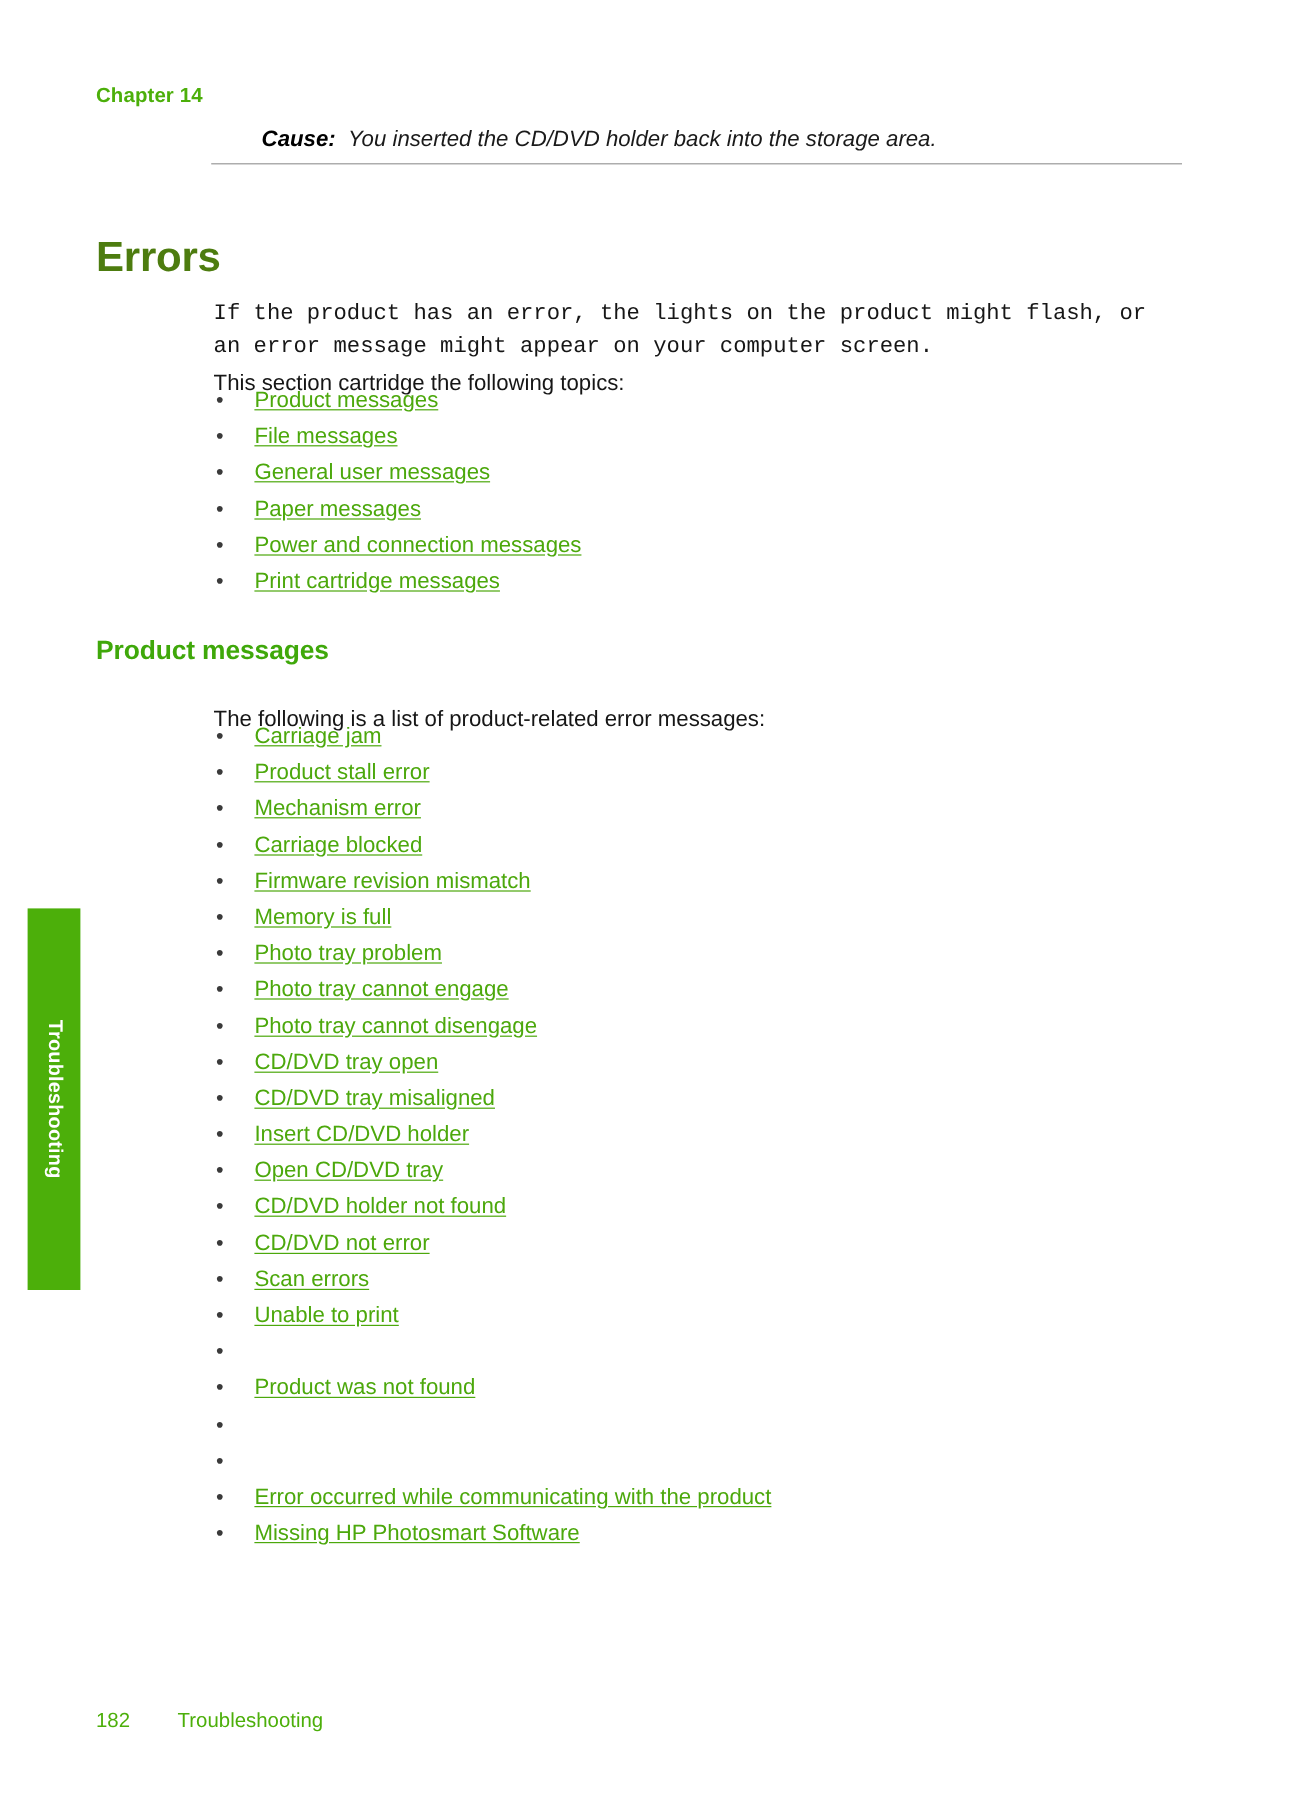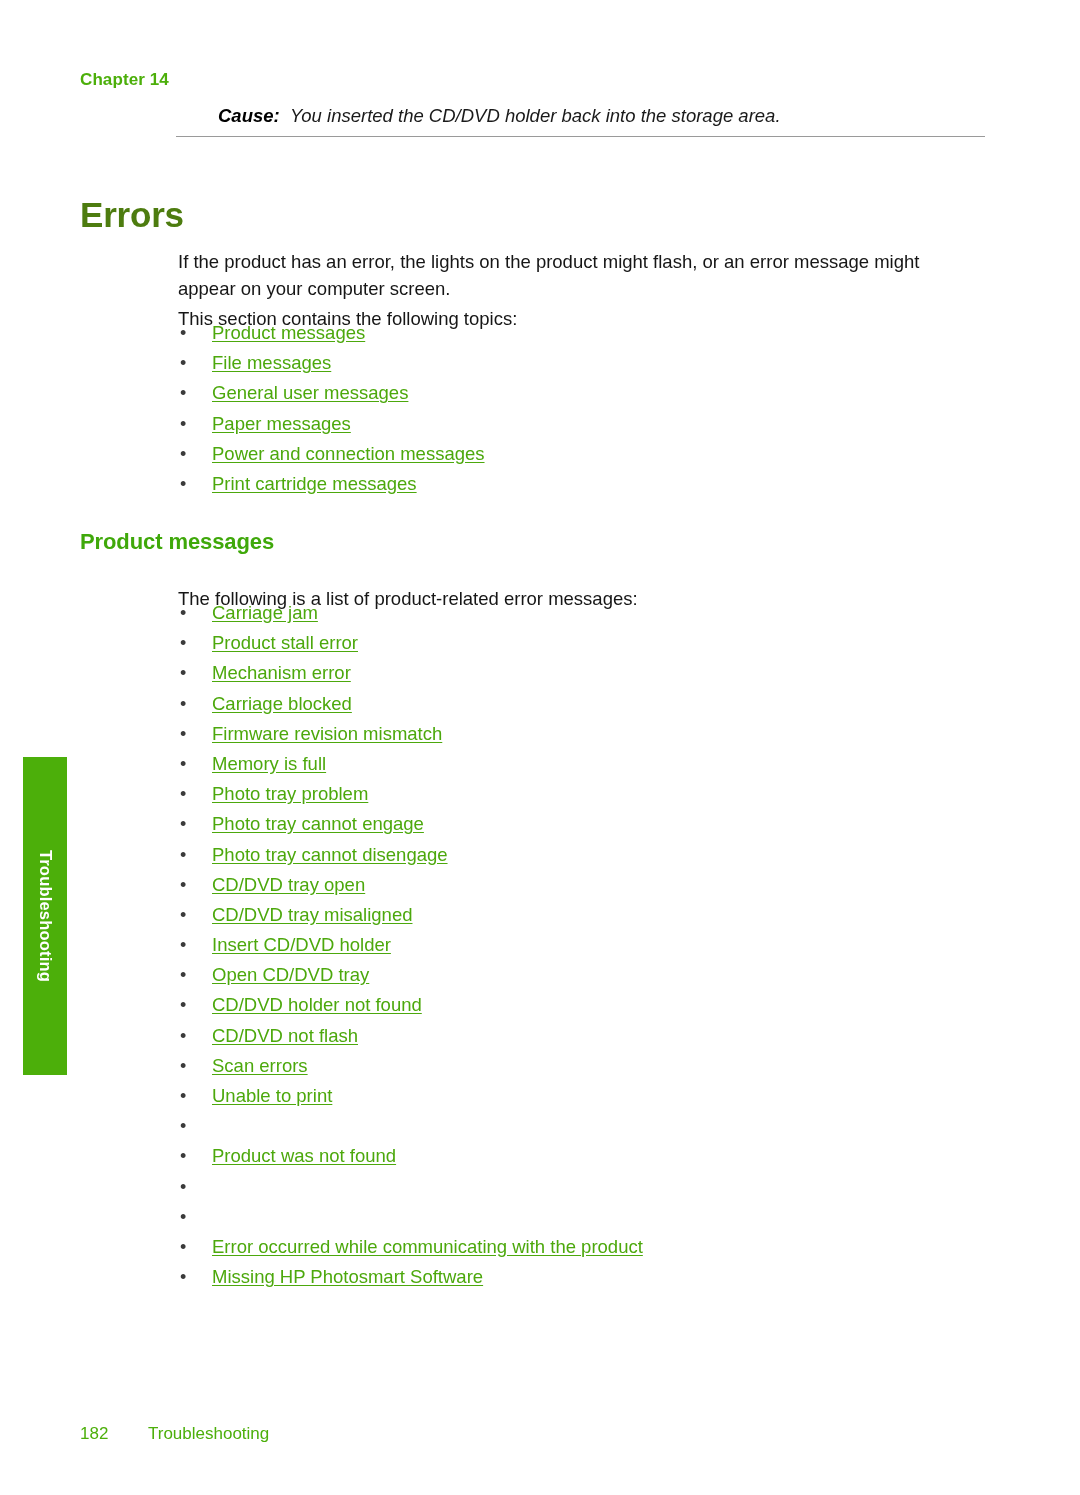--- a/index.html
+++ b/index.html
@@ -83,21 +83,21 @@
     width: 810px;
   }
 
   .para {
     position: absolute;
     font-size: 18.5px;
     line-height: 27px;
     color: #161616;
     width: 800px;
   }
-  .para-intro { top: 229px; }
+  .para-intro { top: 229px; font-family: Liberation Mono, monospace; }
   .para-topics { top: 286px; }
   .para-prodmsg { top: 566px; }
 
   
   .link-list {
     position: absolute;
     left: 0;
     width: 810px;
     margin: 0;
     padding: 0;
@@ -180,21 +180,21 @@
   </div>
 
   <div class="rule"></div>
 
   <h1 class="h1-title">Errors</h1>
 
   <div class="body-col">
 
     <p class="para para-intro">If the product has an error, the lights on the product might flash, or an error message might appear on your computer screen.</p>
 
-    <p class="para para-topics">This section contains the following topics:</p>
+    <p class="para para-topics">This section cartridge the following topics:</p>
 
     <ul class="link-list list-topics">
       <li class="link-item">
         <span class="bullet">•</span>
         <span class="link-text">Product messages</span>
       </li>
       <li class="link-item">
         <span class="bullet">•</span>
         <span class="link-text">File messages</span>
       </li>
@@ -270,21 +270,21 @@
       <li class="link-item">
         <span class="bullet">•</span>
         <span class="link-text">Open CD/DVD tray</span>
       </li>
       <li class="link-item">
         <span class="bullet">•</span>
         <span class="link-text">CD/DVD holder not found</span>
       </li>
       <li class="link-item">
         <span class="bullet">•</span>
-        <span class="link-text">CD/DVD not flash</span>
+        <span class="link-text">CD/DVD not error</span>
       </li>
       <li class="link-item">
         <span class="bullet">•</span>
         <span class="link-text">Scan errors</span>
       </li>
       <li class="link-item">
         <span class="bullet">•</span>
         <span class="link-text">Unable to print</span>
       </li>
       <li class="link-item">

